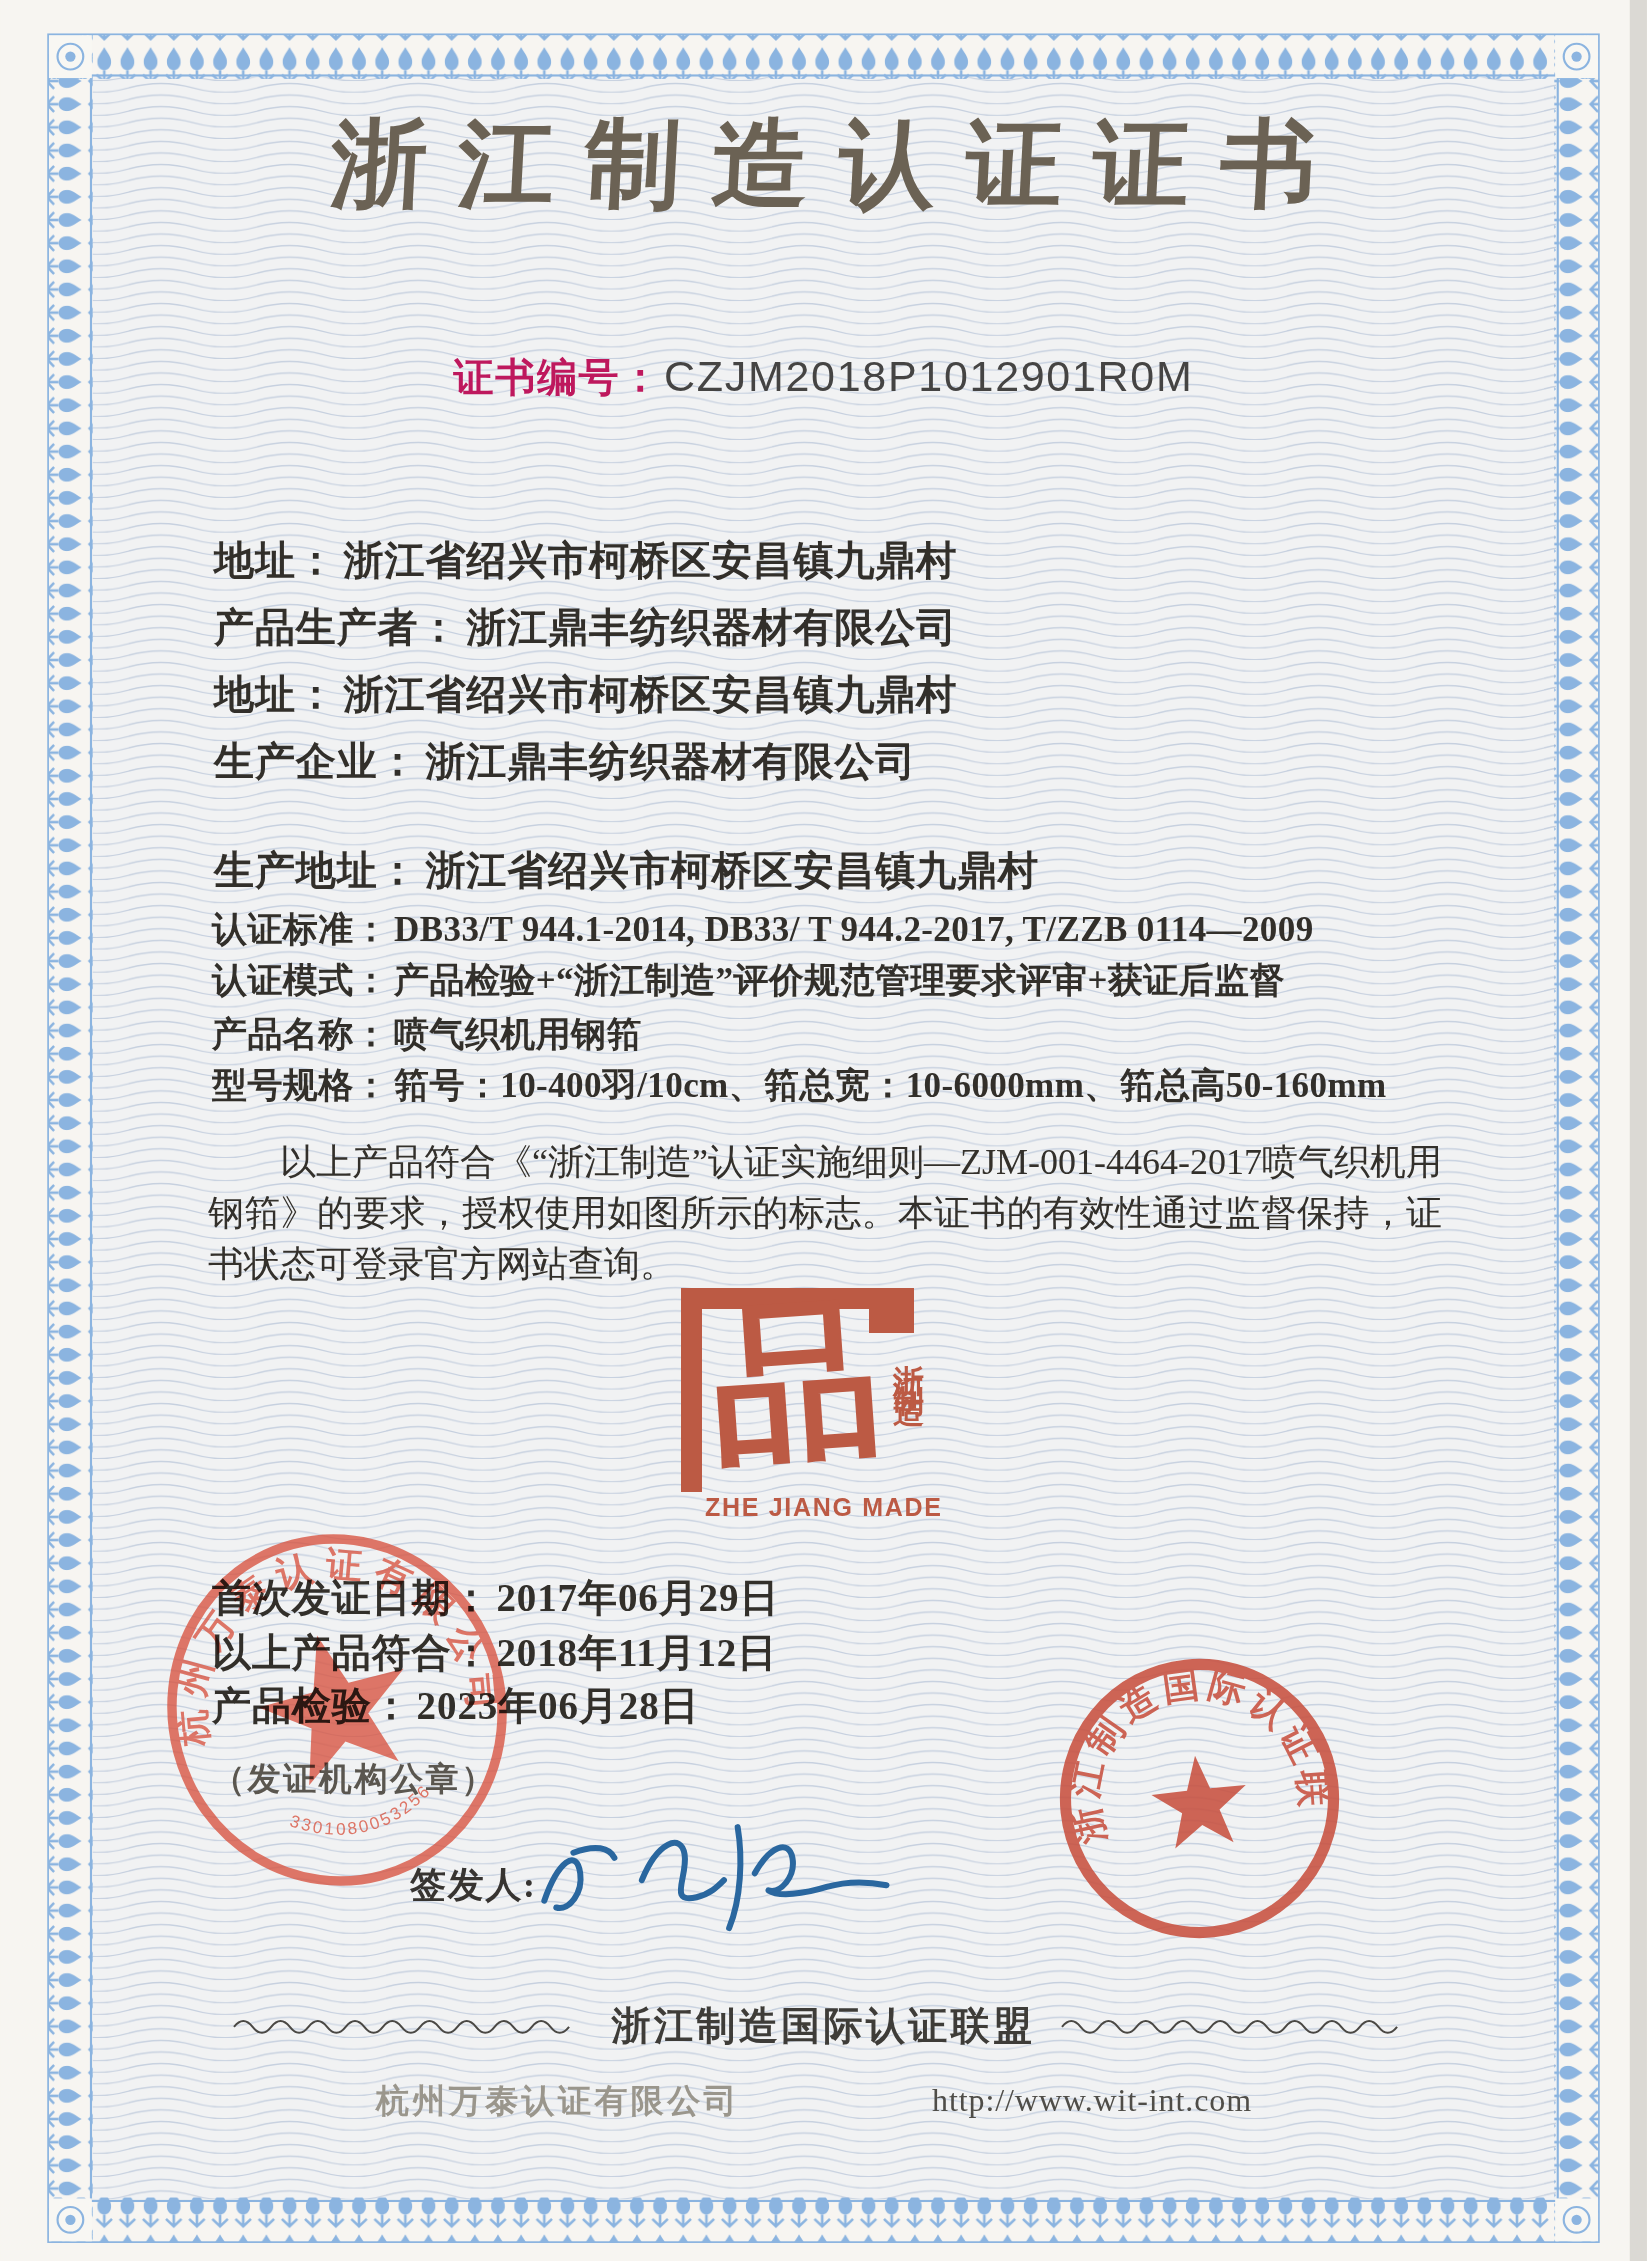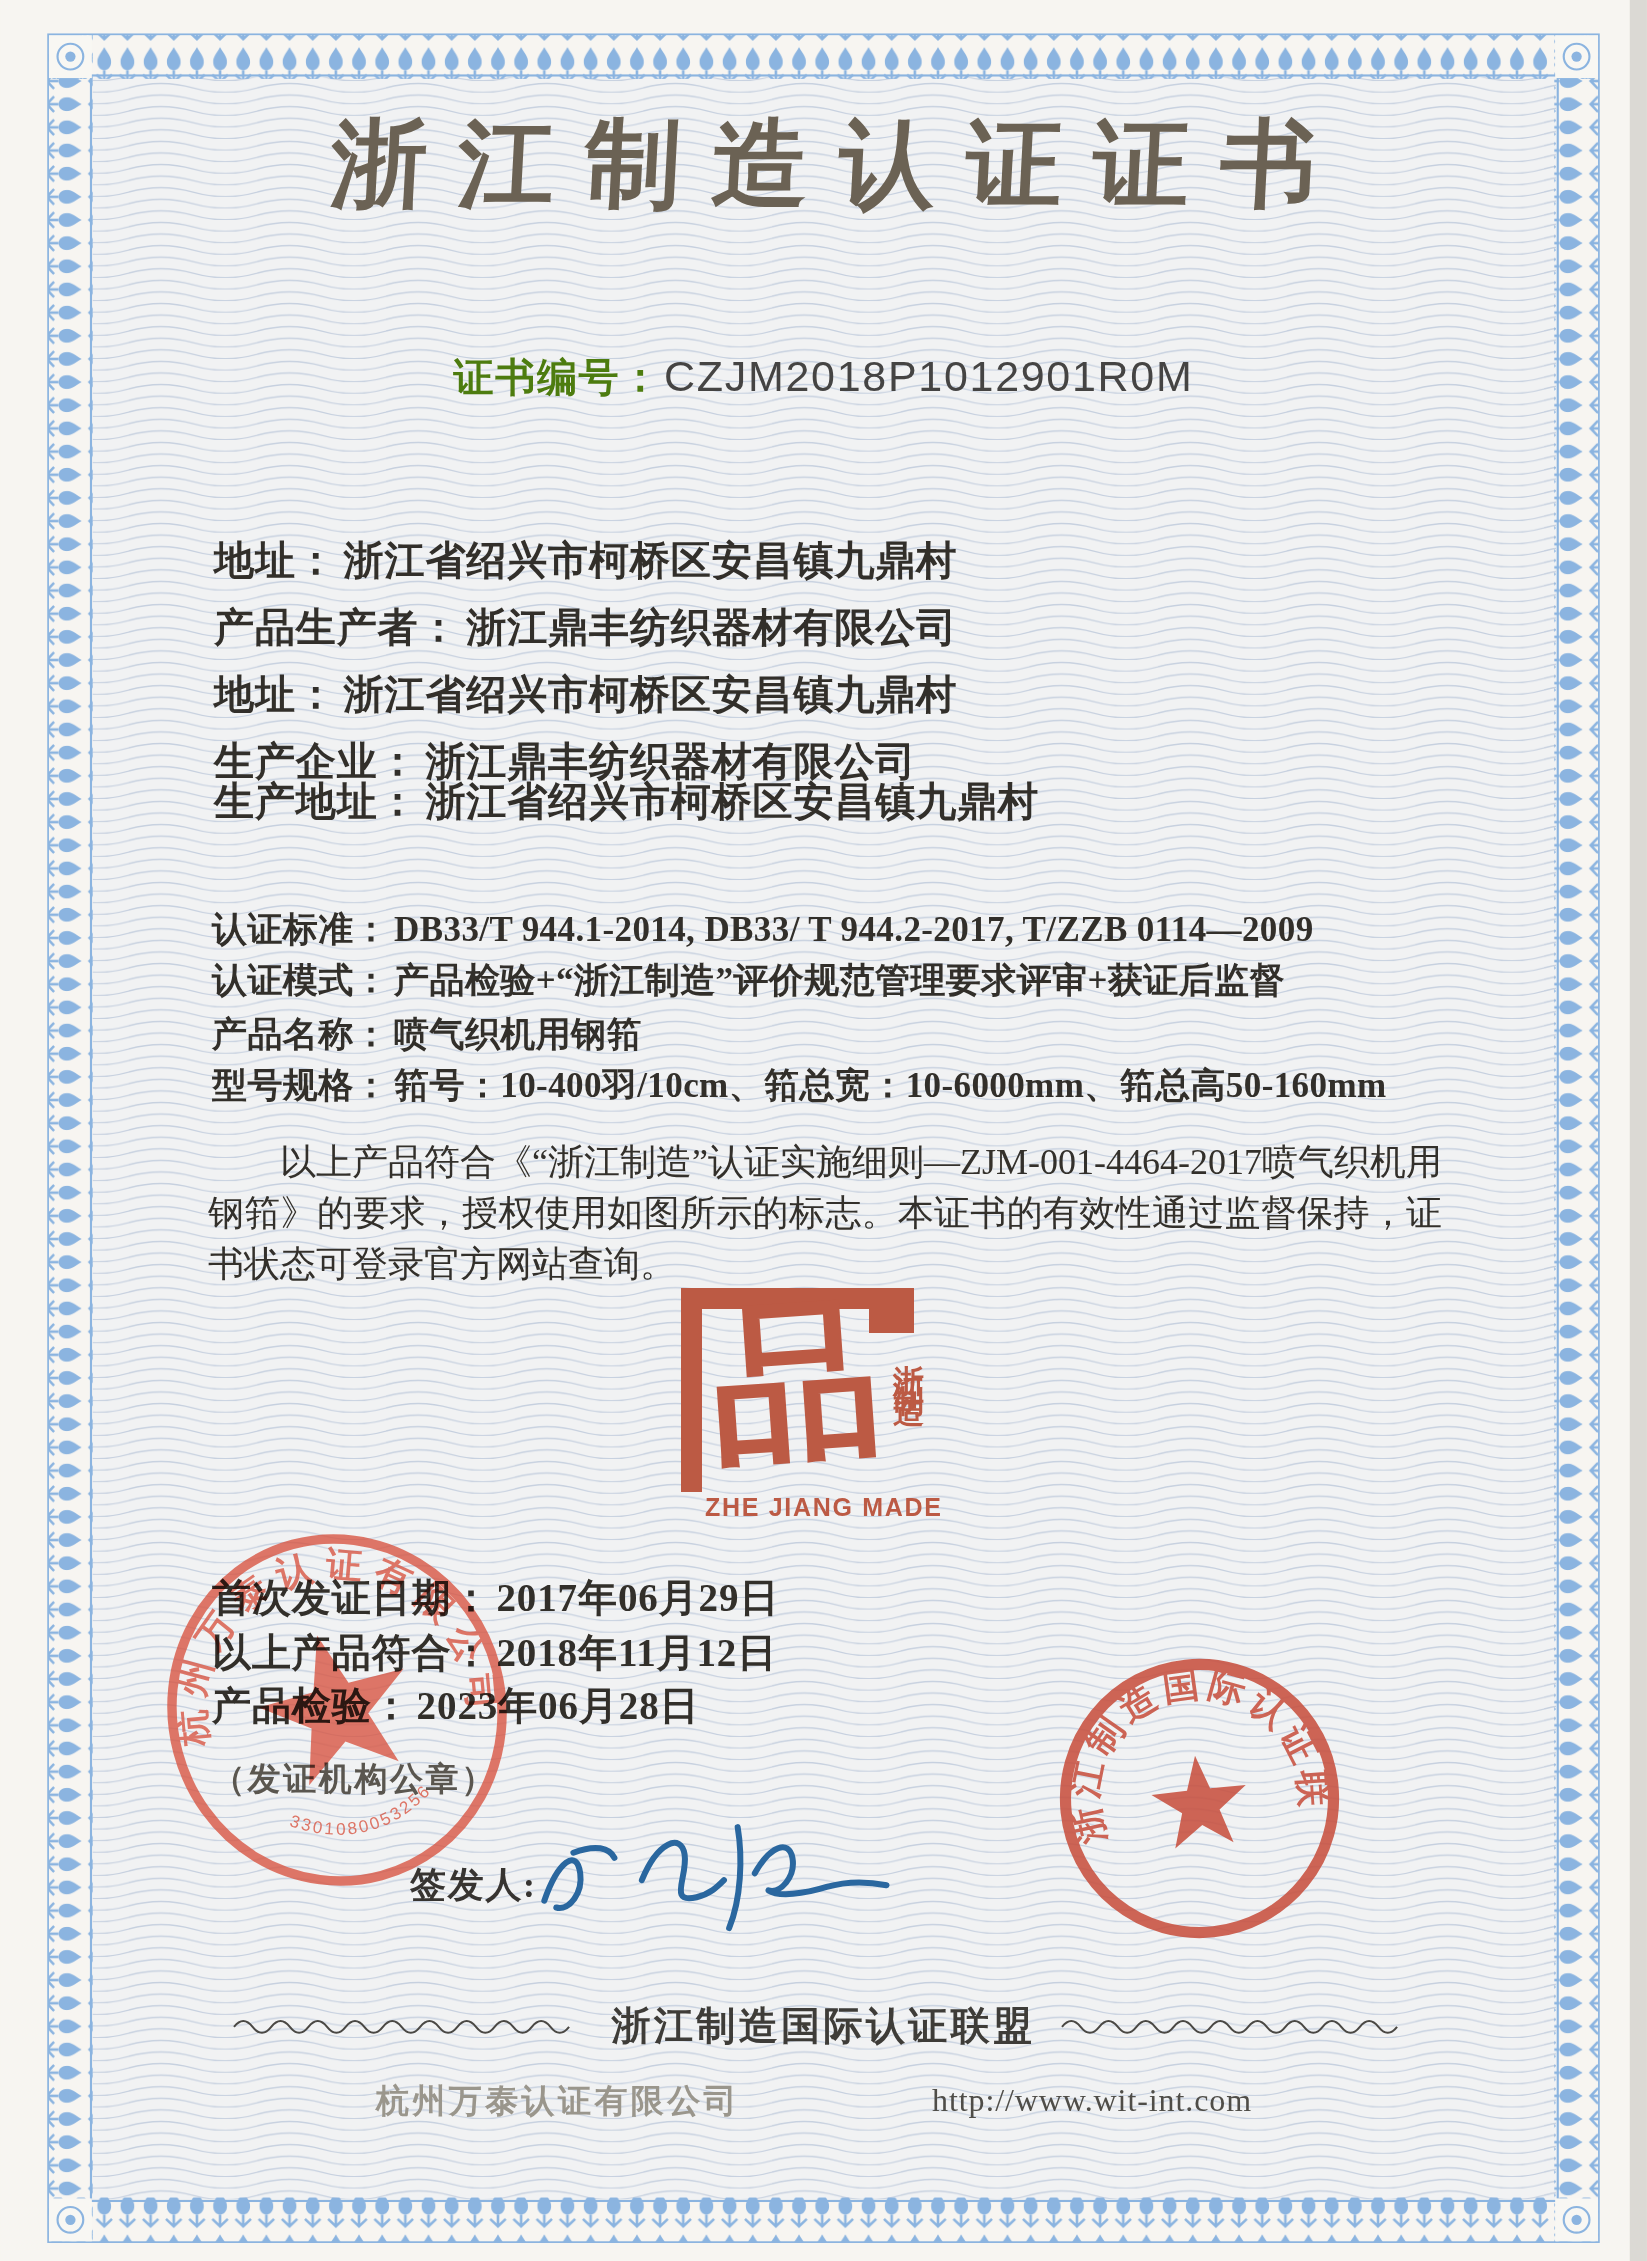--- a/index.html
+++ b/index.html
@@ -16,21 +16,21 @@
   .title{
     left:0;top:101px;width:100%;text-align:center;
     font-family:"DejaVu Serif","Liberation Serif",serif;
     font-weight:700;font-size:96px;letter-spacing:31px;text-indent:31px;
     color:#6b6254;transform:skewX(-3deg);
   }
   .certno-row{
     left:0;top:350px;width:100%;display:flex;justify-content:center;align-items:baseline;
   }
   .certno-label{
-    font-family:"Liberation Sans",sans-serif;font-weight:700;font-size:40px;color:#4d7c0f;letter-spacing:1.7px;
+    font-family:"Liberation Sans",sans-serif;font-weight:700;font-size:40px;color:#be185d;letter-spacing:1.7px;
   }
   .certno-value{
     font-family:"Liberation Sans",sans-serif;font-size:43px;color:#454443;letter-spacing:1.7px;margin-left:2px;
   }
 
   .field{left:214px;font-size:40px;font-weight:700;letter-spacing:0.9px;color:#322f2a;white-space:nowrap;}
   .field .flabel{margin-right:6.9px;}
   .spec{left:212px;font-size:35px;font-weight:700;letter-spacing:0.4px;color:#322f2a;white-space:nowrap;}
   .spec .flabel{margin-right:5.1px;}
 
@@ -136,21 +136,21 @@
   </div>
   <div class="abs field" style="top:600px">
     <span class="flabel">产品生产者：</span><span>浙江鼎丰纺织器材有限公司</span>
   </div>
   <div class="abs field" style="top:667px">
     <span class="flabel">地址：</span><span>浙江省绍兴市柯桥区安昌镇九鼎村</span>
   </div>
   <div class="abs field" style="top:734px">
     <span class="flabel">生产企业：</span><span>浙江鼎丰纺织器材有限公司</span>
   </div>
-  <div class="abs field" style="top:774px">
+  <div class="abs field" style="top:843px">
     <span class="flabel">生产地址：</span><span>浙江省绍兴市柯桥区安昌镇九鼎村</span>
   </div>
 
   <div class="abs spec" style="top:906px">
     <span class="flabel">认证标准：</span><span>DB33/T 944.1-2014, DB33/ T 944.2-2017, T/ZZB 0114—2009</span>
   </div>
   <div class="abs spec" style="top:957px">
     <span class="flabel">认证模式：</span><span>产品检验+“浙江制造”评价规范管理要求评审+获证后监督</span>
   </div>
   <div class="abs spec" style="top:1011px">

